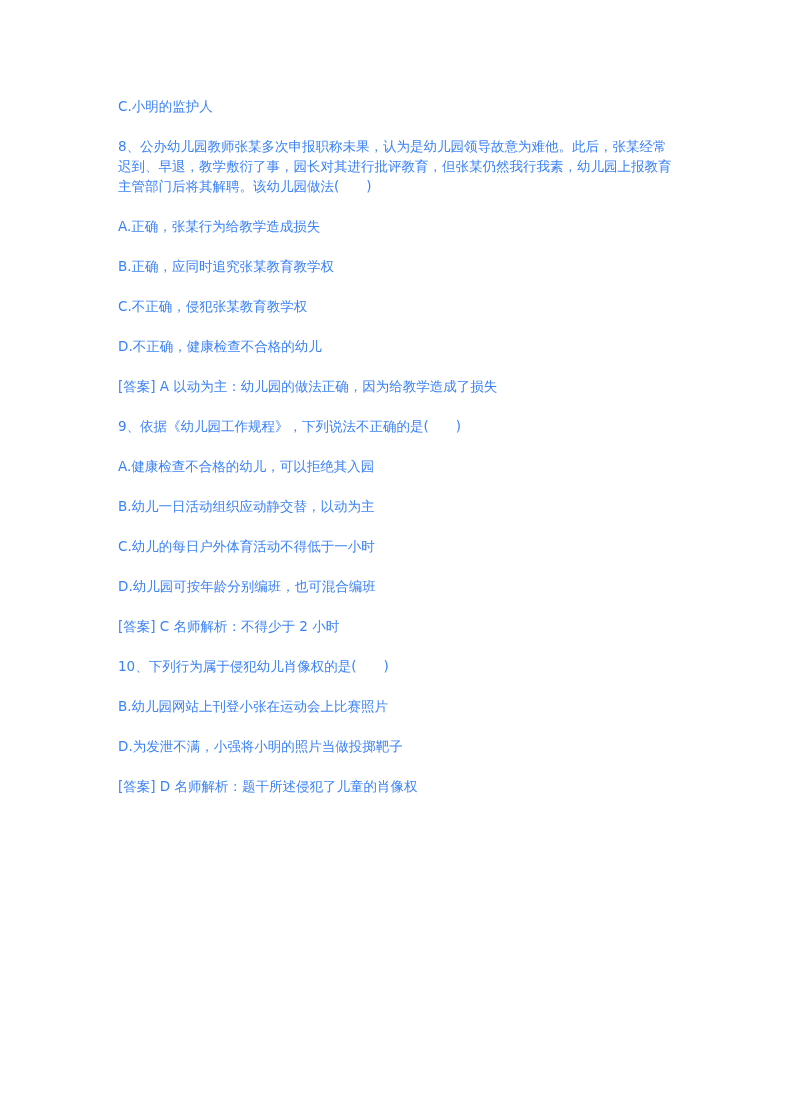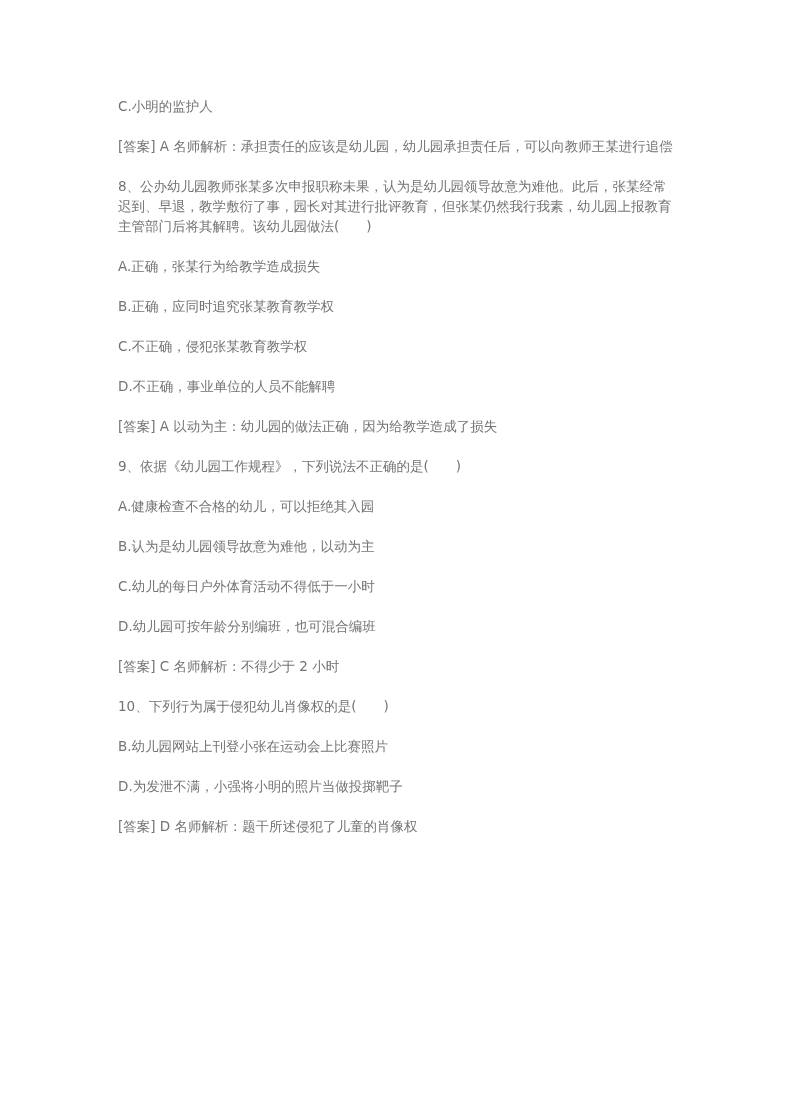--- a/index.html
+++ b/index.html
@@ -1,40 +1,39 @@
 <!DOCTYPE html>
 <html><head>
 <meta charset="utf-8">
 <style>
   html, body { margin: 0; padding: 0; background: #ffffff; }
   body { width: 790px; height: 1119px; position: relative; overflow: hidden; }
   .page {
     position: absolute; left: 118px; top: 96px; width: 560px;
     font-family: "DejaVu Sans", "Liberation Sans", sans-serif;
-    font-size: 13.5px; color: #737373; line-height: 20px;
+    font-size: 13.5px; color: #3b82f6; line-height: 20px;
   }
   .p { margin: 0 0 20px 0; white-space: normal; word-break: break-all; }
 </style>
 </head>
 <body>
 
 <div class="page">
   <p class="p">C.小明的监护人</p>
-  <p class="p">[答案] A  名师解析：承担责任的应该是幼儿园，幼儿园承担责任后，可以向教师王某进行追偿</p>
 
   <p class="p">8、公办幼儿园教师张某多次申报职称未果，认为是幼儿园领导故意为难他。此后，张某经常迟到、早退，教学敷衍了事，园长对其进行批评教育，但张某仍然我行我素，幼儿园上报教育主管部门后将其解聘。该幼儿园做法(　　)</p>
   <p class="p">A.正确，张某行为给教学造成损失</p>
   <p class="p">B.正确，应同时追究张某教育教学权</p>
   <p class="p">C.不正确，侵犯张某教育教学权</p>
-  <p class="p">D.不正确，事业单位的人员不能解聘</p>
+  <p class="p">D.不正确，健康检查不合格的幼儿</p>
   <p class="p">[答案] A 以动为主：幼儿园的做法正确，因为给教学造成了损失</p>
 
   <p class="p">9、依据《幼儿园工作规程》，下列说法不正确的是(　　)</p>
   <p class="p">A.健康检查不合格的幼儿，可以拒绝其入园</p>
-  <p class="p">B.认为是幼儿园领导故意为难他，以动为主</p>
+  <p class="p">B.幼儿一日活动组织应动静交替，以动为主</p>
   <p class="p">C.幼儿的每日户外体育活动不得低于一小时</p>
   <p class="p">D.幼儿园可按年龄分别编班，也可混合编班</p>
   <p class="p">[答案] C 名师解析：不得少于 2 小时</p>
 
   <p class="p">10、下列行为属于侵犯幼儿肖像权的是(　　)</p>
   <p class="p">B.幼儿园网站上刊登小张在运动会上比赛照片</p>
   <p class="p">D.为发泄不满，小强将小明的照片当做投掷靶子</p>
   <p class="p">[答案] D 名师解析：题干所述侵犯了儿童的肖像权</p>
 </div>
 

